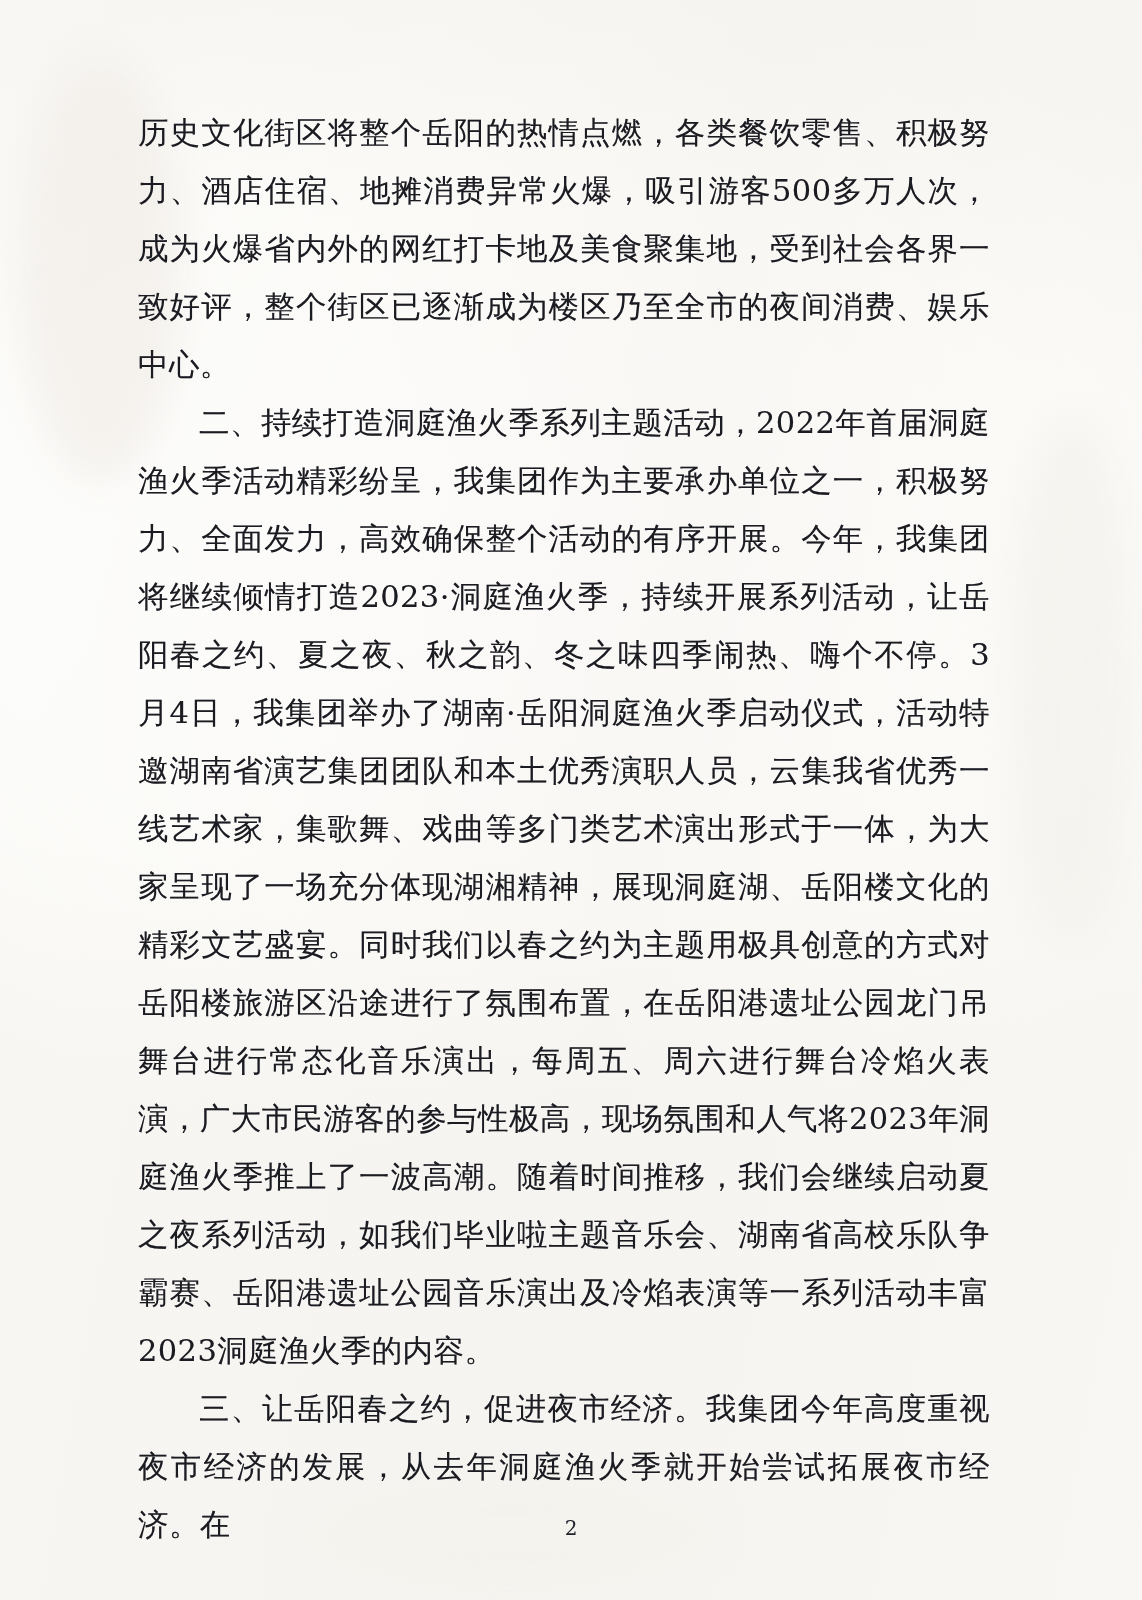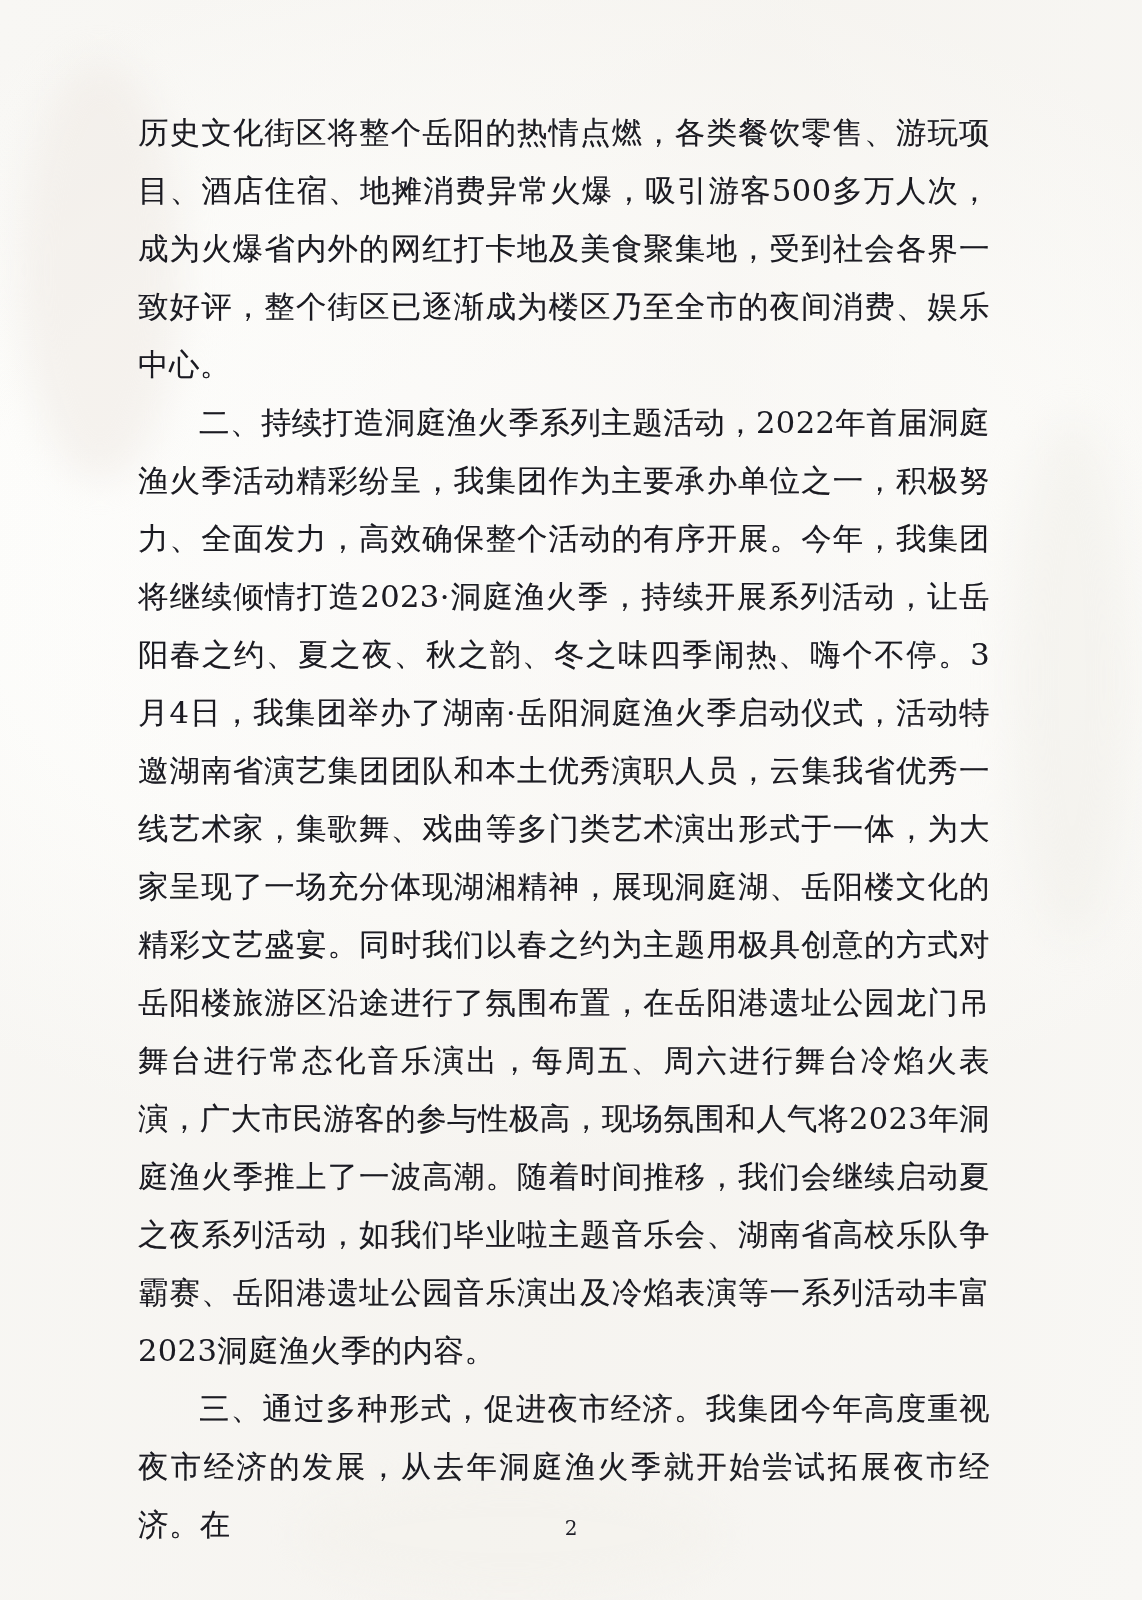--- a/index.html
+++ b/index.html
@@ -72,19 +72,19 @@
 </style>
 </head>
 <body>
 
 <div class="page">
   <div class="blotch b1"></div>
   <div class="blotch b2"></div>
   <div class="blotch b3"></div>
 
   <div class="content">
-    <p>历史文化街区将整个岳阳的热情点燃，各类餐饮零售、游玩项目、酒店住宿、地摊消费异常火爆，吸引游客500多万人次，成为火爆省内外的网红打卡地及美食聚集地，受到社会各界一致好评，整个街区已逐渐成为楼区乃至全市的夜间消费、娱乐中心。</p>
+    <p>历史文化街区将整个岳阳的热情点燃，各类餐饮零售、积极努力、酒店住宿、地摊消费异常火爆，吸引游客500多万人次，成为火爆省内外的网红打卡地及美食聚集地，受到社会各界一致好评，整个街区已逐渐成为楼区乃至全市的夜间消费、娱乐中心。</p>
     <p class="indent">二、持续打造洞庭渔火季系列主题活动，2022年首届洞庭渔火季活动精彩纷呈，我集团作为主要承办单位之一，积极努力、全面发力，高效确保整个活动的有序开展。今年，我集团将继续倾情打造2023·洞庭渔火季，持续开展系列活动，让岳阳春之约、夏之夜、秋之韵、冬之味四季闹热、嗨个不停。3月4日，我集团举办了湖南·岳阳洞庭渔火季启动仪式，活动特邀湖南省演艺集团团队和本土优秀演职人员，云集我省优秀一线艺术家，集歌舞、戏曲等多门类艺术演出形式于一体，为大家呈现了一场充分体现湖湘精神，展现洞庭湖、岳阳楼文化的精彩文艺盛宴。同时我们以春之约为主题用极具创意的方式对岳阳楼旅游区沿途进行了氛围布置，在岳阳港遗址公园龙门吊舞台进行常态化音乐演出，每周五、周六进行舞台冷焰火表演，广大市民游客的参与性极高，现场氛围和人气将2023年洞庭渔火季推上了一波高潮。随着时间推移，我们会继续启动夏之夜系列活动，如我们毕业啦主题音乐会、湖南省高校乐队争霸赛、岳阳港遗址公园音乐演出及冷焰表演等一系列活动丰富2023洞庭渔火季的内容。</p>
-    <p class="indent">三、通过多种形式，促进夜市经济。我集团今年高度重视夜市经济的发展，从去年洞庭渔火季就开始尝试拓展夜市经济。在</p>
+    <p class="indent">三、让岳阳春之约，促进夜市经济。我集团今年高度重视夜市经济的发展，从去年洞庭渔火季就开始尝试拓展夜市经济。在</p>
   </div>
 
   <div class="pageno">2</div>
 </div>
 
 </body></html>

